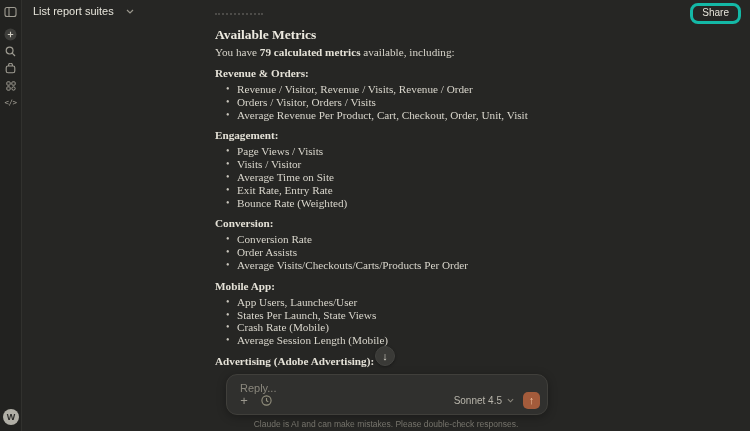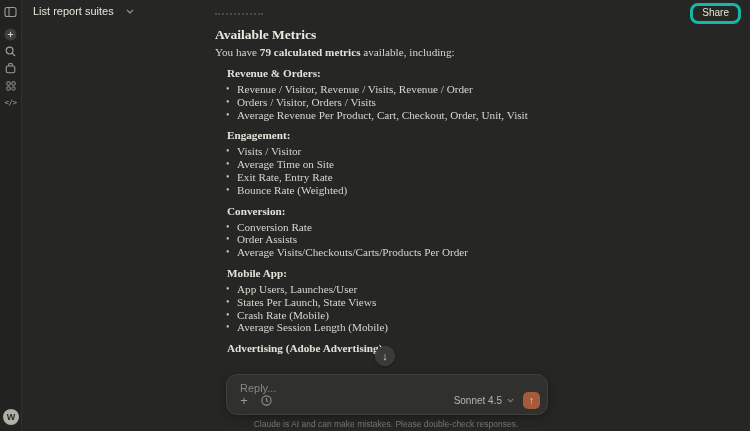--- a/index.html
+++ b/index.html
@@ -47,21 +47,21 @@
     position:absolute; left:215px; top:13px; width:318px;
     font-family:"Liberation Serif", serif; color:#d9d6cc;
   }
   .fragment { width:48px; height:2px; border-top:2px dotted rgba(190,188,178,0.25); }
   .content h1 {
     font-size:13.5px; line-height:16px; font-weight:bold; color:#ece9df;
     margin:12px 0 3px;
   }
   .intro { font-size:11.2px; line-height:13px; margin:0; }
   .intro b { color:#e4e1d7; }
-  .sec-title { font-size:11.2px; line-height:13px; font-weight:bold; color:#e4e1d7; margin:8px 12px 0; }
+  .sec-title { font-size:11.2px; line-height:13px; font-weight:bold; color:#e4e1d7; margin:8px 0 0; }
   .content ul { list-style:none; margin:3px 0 0; padding:0 0 0 22px; }
   .content li { font-size:11.2px; line-height:12.8px; position:relative; }
   .content li::before { content:"•"; position:absolute; left:-11px; top:0; font-size:10px; color:#c9c6bc; }
 
   
   .scroll-btn {
     position:absolute; left:375px; top:346px; width:20px; height:20px; border-radius:50%;
     background:#3a3a37; border:1px solid #434340; box-shadow:0 1px 3px rgba(0,0,0,.35);
     display:flex; align-items:center; justify-content:center;
     color:#d6d3c9; font-size:11px; line-height:1; cursor:pointer;
@@ -166,20 +166,21 @@
 
   <p class="sec-title">Revenue &amp; Orders:</p>
   <ul>
     <li>Revenue / Visitor, Revenue / Visits, Revenue / Order</li>
     <li>Orders / Visitor, Orders / Visits</li>
     <li>Average Revenue Per Product, Cart, Checkout, Order, Unit, Visit</li>
   </ul>
 
   <p class="sec-title">Engagement:</p>
   <ul>
+    <li>Page Views / Visits</li>
     <li>Visits / Visitor</li>
     <li>Average Time on Site</li>
     <li>Exit Rate, Entry Rate</li>
     <li>Bounce Rate (Weighted)</li>
   </ul>
 
   <p class="sec-title">Conversion:</p>
   <ul>
     <li>Conversion Rate</li>
     <li>Order Assists</li>

